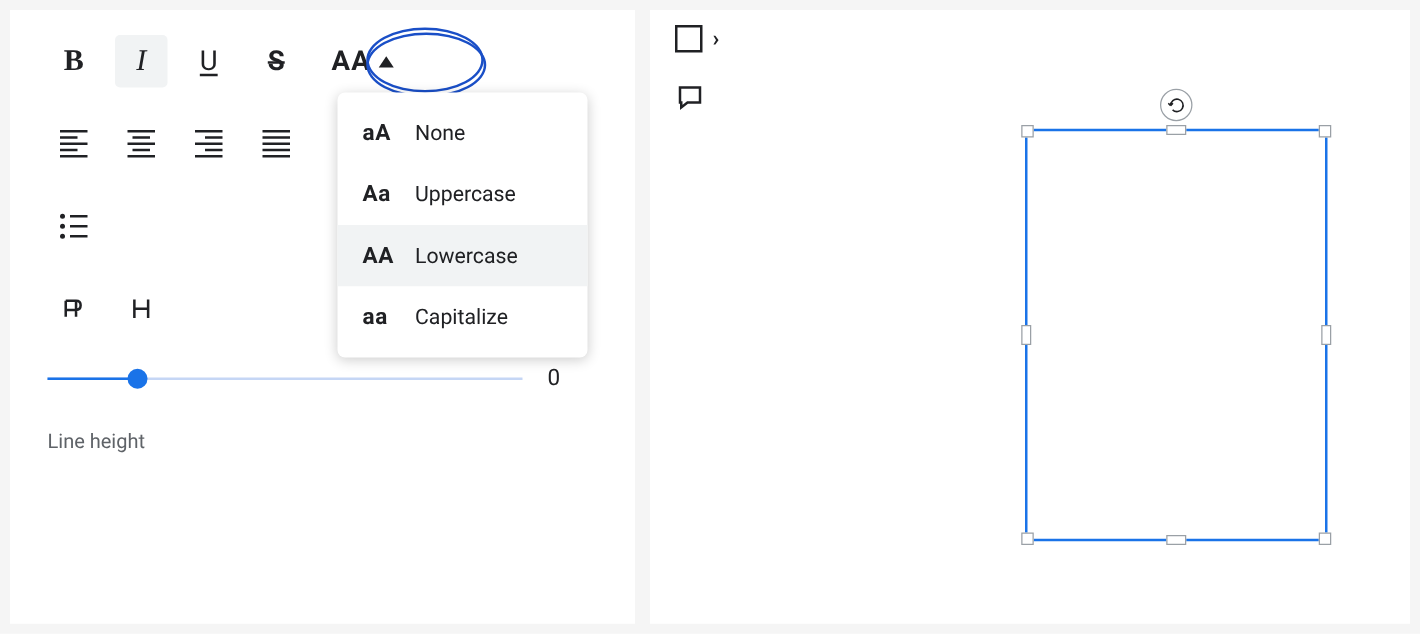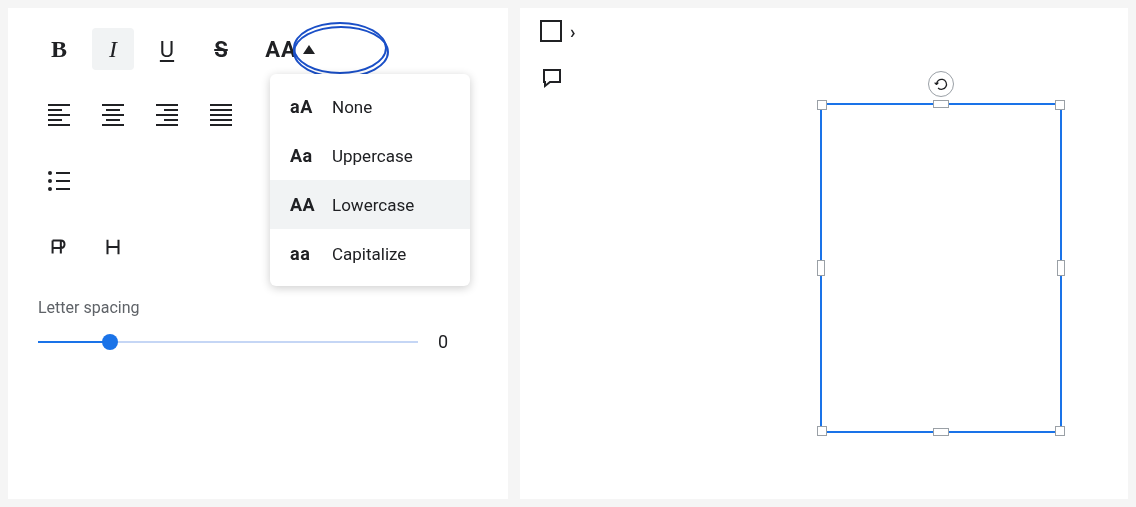--- a/index.html
+++ b/index.html
@@ -263,30 +263,30 @@
           <path d="M5 5 L5 19 M5 5 L14 5 Q18 5 18 9 Q18 13 14 13 L5 13 M14 5 L14 19"></path>
         </svg>
     </div>
     <div class="tb-btn">
       <svg width="22" height="22" viewBox="0 0 24 24" fill="none" stroke="#202124" stroke-width="2.2">
           <path d="M6 4 L6 20 M18 4 L18 20 M6 12 L18 12"></path>
         </svg>
     </div>
   </div>
 
-  <div class="section-label">Letter spacing</div>
   <div class="slider-row">
     <div class="slider">
       <div class="track-bg"></div>
       <div class="track-fg" style="width:19%"></div>
       <div class="thumb small" style="left:19%"></div>
     </div>
     <div class="val">0</div>
   </div>
 
+  <div class="section-label">Line height</div>
 
   <div class="dropdown">
     <div class="dd-item">
       <span class="dd-icon">aA</span>
       <span>None</span>
     </div>
     <div class="dd-item">
       <span class="dd-icon">Aa</span>
       <span>Uppercase</span>
     </div>

